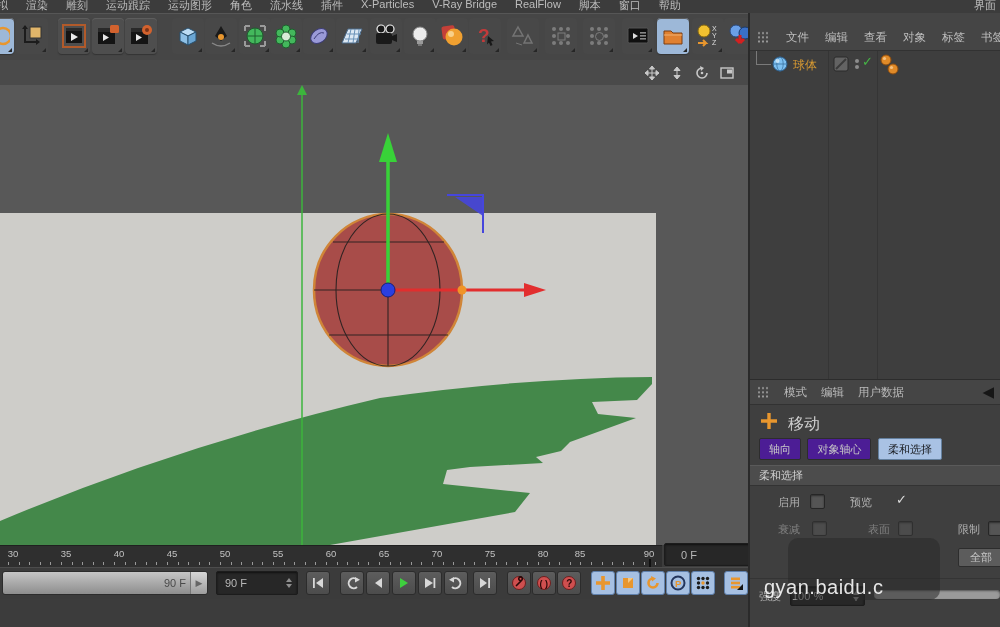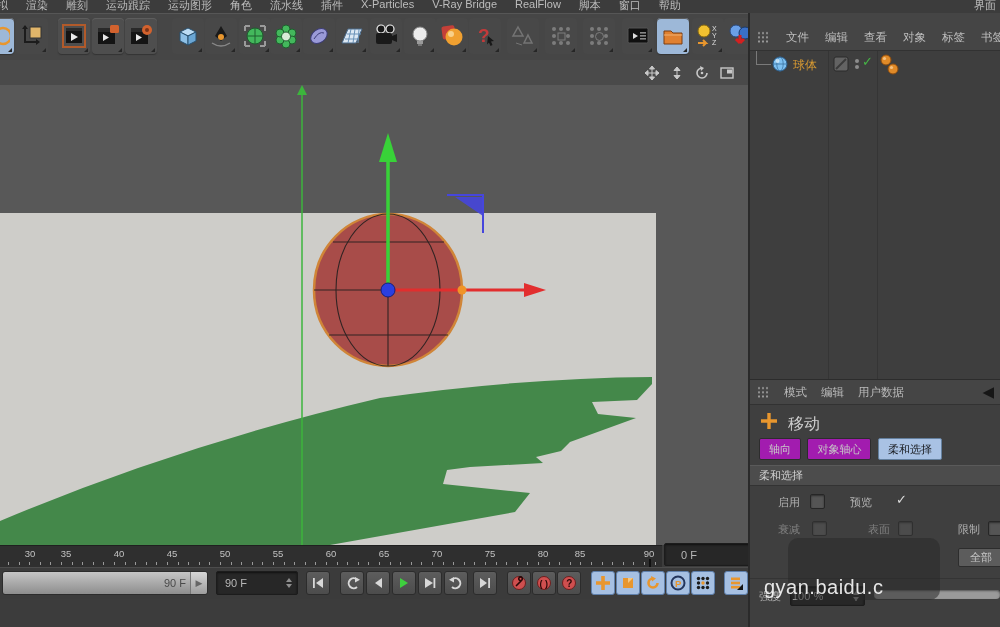--- a/index.html
+++ b/index.html
@@ -59,21 +59,21 @@
          display:flex;align-items:center;gap:16px;padding-left:7px;font-size:11.5px;color:#bdbdbd;
          white-space:nowrap;overflow:hidden;}
   .handle{width:13px;height:13px;flex:0 0 13px;
      background-image:radial-gradient(#999 0.9px,transparent 1px);background-size:4px 4.2px;}
   #om-body{position:relative;height:328px;background:#3e3e3e;overflow:hidden;}
   #om-row{position:absolute;left:0;top:0;width:252px;height:26px;}
   .colline{position:absolute;top:0;width:1px;height:328px;background:#353535;}
   #am{position:relative;}
   #am-header{height:24px;background:#454545;border-top:1px solid #2c2c2c;border-bottom:1px solid #323232;
      display:flex;align-items:center;gap:14px;padding-left:7px;font-size:11.5px;color:#bdbdbd;}
-  .tab{height:20px;padding:0 9px;display:inline-flex;align-items:center;background:#a21caf;
+  .tab{height:20px;padding:0 9px;display:inline-flex;align-items:center;background:#4c1d95;
        border:1px solid #2d2d2d;color:#c6c6c6;font-size:11px;margin-right:2px;border-radius:2px;}
   .tab.active{background:#a9c2e4;color:#16181c;border-color:#64809e;}
   #am-section{height:19px;background:#4c4c4c;border-top:1px solid #5a5a5a;border-bottom:1px solid #333;
       display:flex;align-items:center;padding-left:9px;font-size:11px;color:#d2d2d2;}
   .plabel{font-size:11px;color:#b2b2b2;}
   .checkbox{width:13px;height:13px;background:#555;border:1px solid #262626;border-radius:2px;
       box-shadow:inset 0 1px 2px #2e2e2e;display:inline-block;}
   .gbtn{height:17px;background:#5c5c5c;border:1px solid #2d2d2d;border-radius:2px;color:#c6c6c6;
       font-size:11px;display:inline-flex;align-items:center;justify-content:center;}
   
@@ -354,21 +354,21 @@
       <polygon points="379,77 397,77 388,48" fill="#38d238"></polygon>
     </g>
     <g>
       <path d="M447,110 L483,110 L483,148" fill="none" stroke="#4646dc" stroke-width="2"></path>
       <polygon points="455,112 483,112 483,131" fill="#4646dc" opacity="0.9"></polygon>
     </g>
     <circle cx="388" cy="205" r="7" fill="#2b3fe0" stroke="#16207a"></circle>
   </svg>
 
   <div id="ruler" class="abs">
-    <span class="tick" style="left:18px">30</span>
+    <span class="tick" style="left:1px">30</span>
     <span class="tick" style="left:54px">35</span>
     <span class="tick" style="left:107px">40</span>
     <span class="tick" style="left:160px">45</span>
     <span class="tick" style="left:213px">50</span>
     <span class="tick" style="left:266px">55</span>
     <span class="tick" style="left:319px">60</span>
     <span class="tick" style="left:372px">65</span>
     <span class="tick" style="left:425px">70</span>
     <span class="tick" style="left:478px">75</span>
     <span class="tick" style="left:531px">80</span>

